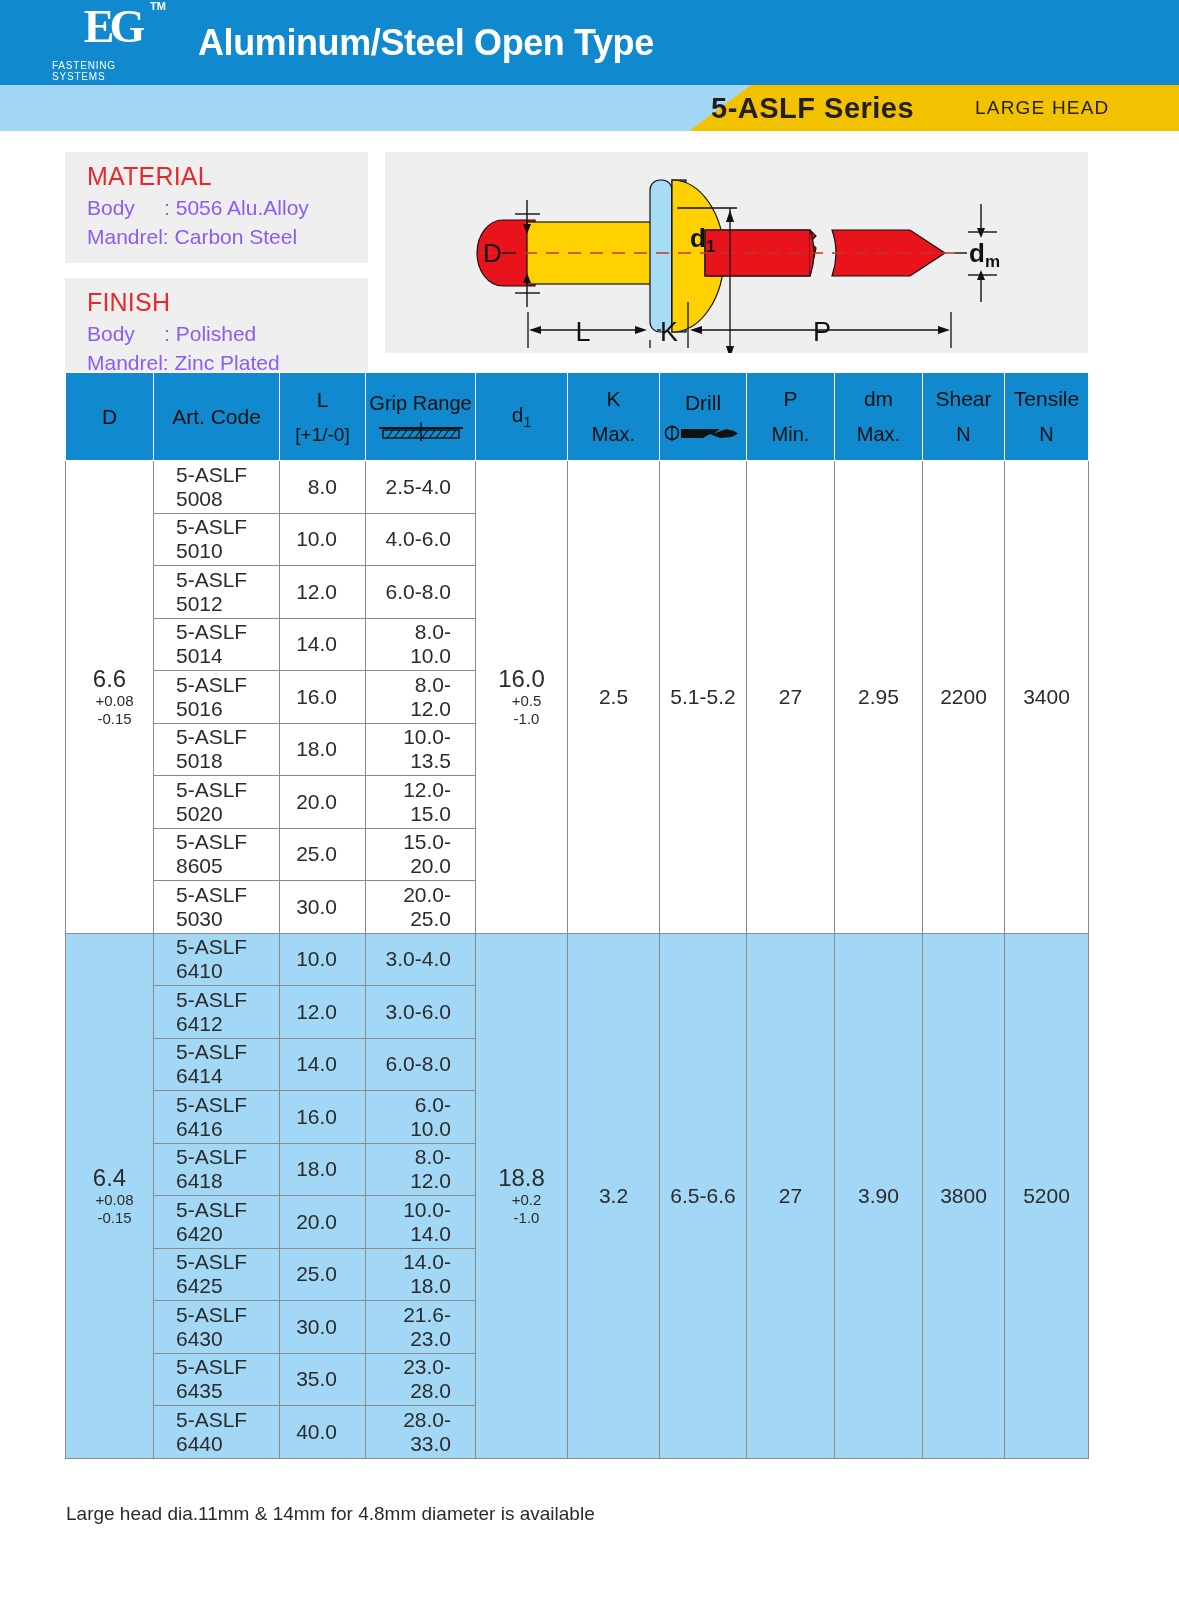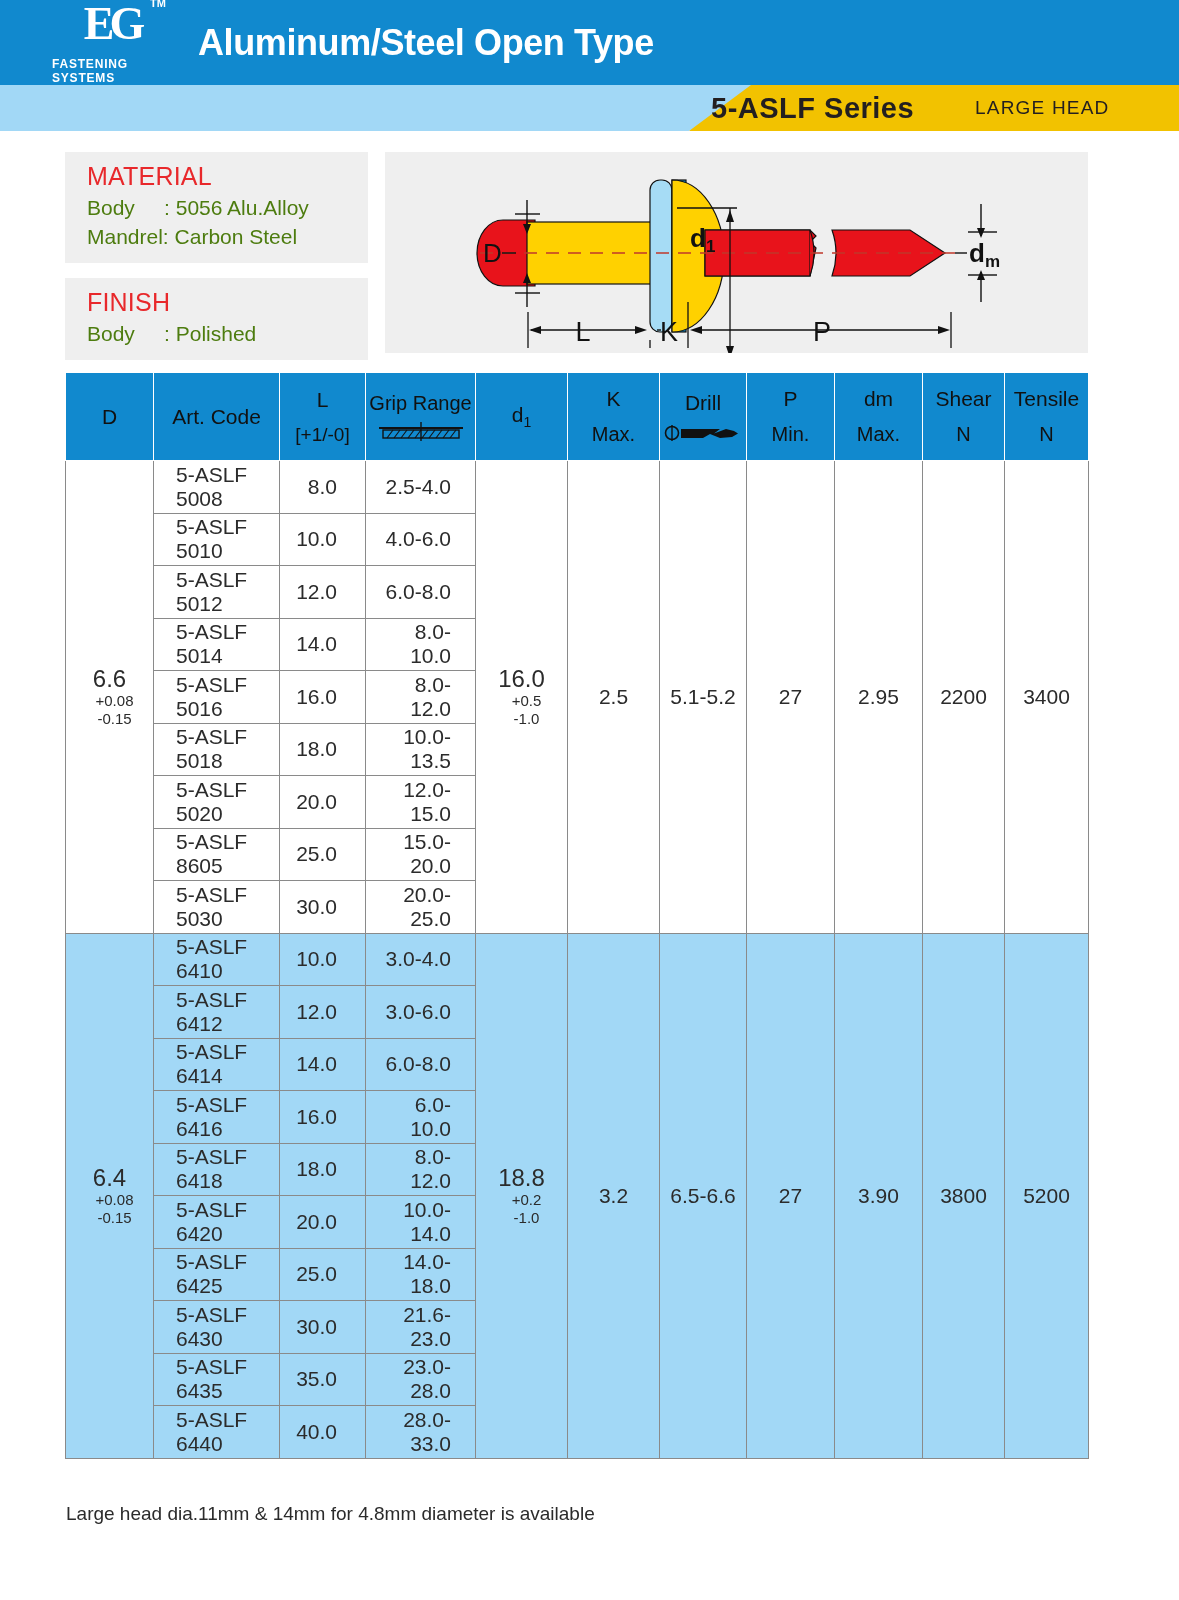--- a/index.html
+++ b/index.html
@@ -25,21 +25,21 @@
   .logo-mark {
     font-size: 46px; font-weight: bold; letter-spacing: -5px;
     line-height: 46px; font-family: "Liberation Serif", serif;
     color: #fff;
   }
   .logo-tm {
     position: absolute; right: 6px; top: -4px;
     font-size: 11px; font-weight: bold; letter-spacing: 0; margin-left: 20px;
   }
   .logo-sub {
-    font-size: 12px; font-weight: bold; letter-spacing: 0.8px;
+    font-size: 10px; font-weight: normal; letter-spacing: 0.8px;
     margin-top: 10px; color: #fff;
   }
   .hdr-title {
     margin-left: 26px; color: #ffffff;
     font-size: 36px; font-weight: bold; letter-spacing: -0.4px;
   }
 
   .band {
     position: absolute; left: 0; top: 85px; width: 1179px; height: 46px;
     background: #A2D8F6; overflow: hidden;
@@ -65,21 +65,21 @@
   }
 
   
   .info-col { position: absolute; left: 65px; top: 152px; width: 303px; }
   .info-box { background: #EFEFEF; padding: 10px 0 12px 22px; }
   .info-box + .info-box { margin-top: 15px; }
   .info-head {
     color: #E8282B; font-size: 25px; font-weight: normal;
     letter-spacing: 0.2px; margin-bottom: 2px;
   }
-  .info-row { font-size: 21px; color: #4d7c0f; line-height: 29px; white-space: pre; }
+  .info-row { font-size: 21px; color: #8b5cf6; line-height: 29px; white-space: pre; }
 
   .diagram-box {
     position: absolute; left: 385px; top: 152px; width: 703px; height: 201px;
     background: #EFEFEF;
   }
   .diagram-box svg { display: block; }
 
   
   .tbl { position: absolute; left: 65px; top: 372px; width: 1023px; }
   table { border-collapse: collapse; width: 1023px; table-layout: fixed; }
@@ -162,20 +162,21 @@
 
   <div class="info-col">
     <div class="info-box">
       <div class="info-head">MATERIAL</div>
       <div class="info-row"><span>Body     :</span> <span>5056 Alu.Alloy</span></div>
       <div class="info-row"><span>Mandrel:</span> <span>Carbon Steel</span></div>
     </div>
     <div class="info-box">
       <div class="info-head">FINISH</div>
       <div class="info-row"><span>Body     :</span> <span>Polished</span></div>
+      <div class="info-row"><span>Mandrel:</span> <span>Zinc Plated</span></div>
     </div>
   </div>
 
   <div class="diagram-box">
     <svg width="703" height="201" viewBox="0 0 703 201">
 
       <path d="M118 68 a26 33 0 0 0 0 66 L150 134 L150 68 Z" fill="#E8131B" stroke="#111" stroke-width="1.2"></path>
 
       <rect x="142" y="70" width="160" height="62" fill="#FFD100" stroke="#111" stroke-width="1.2"></rect>
 

